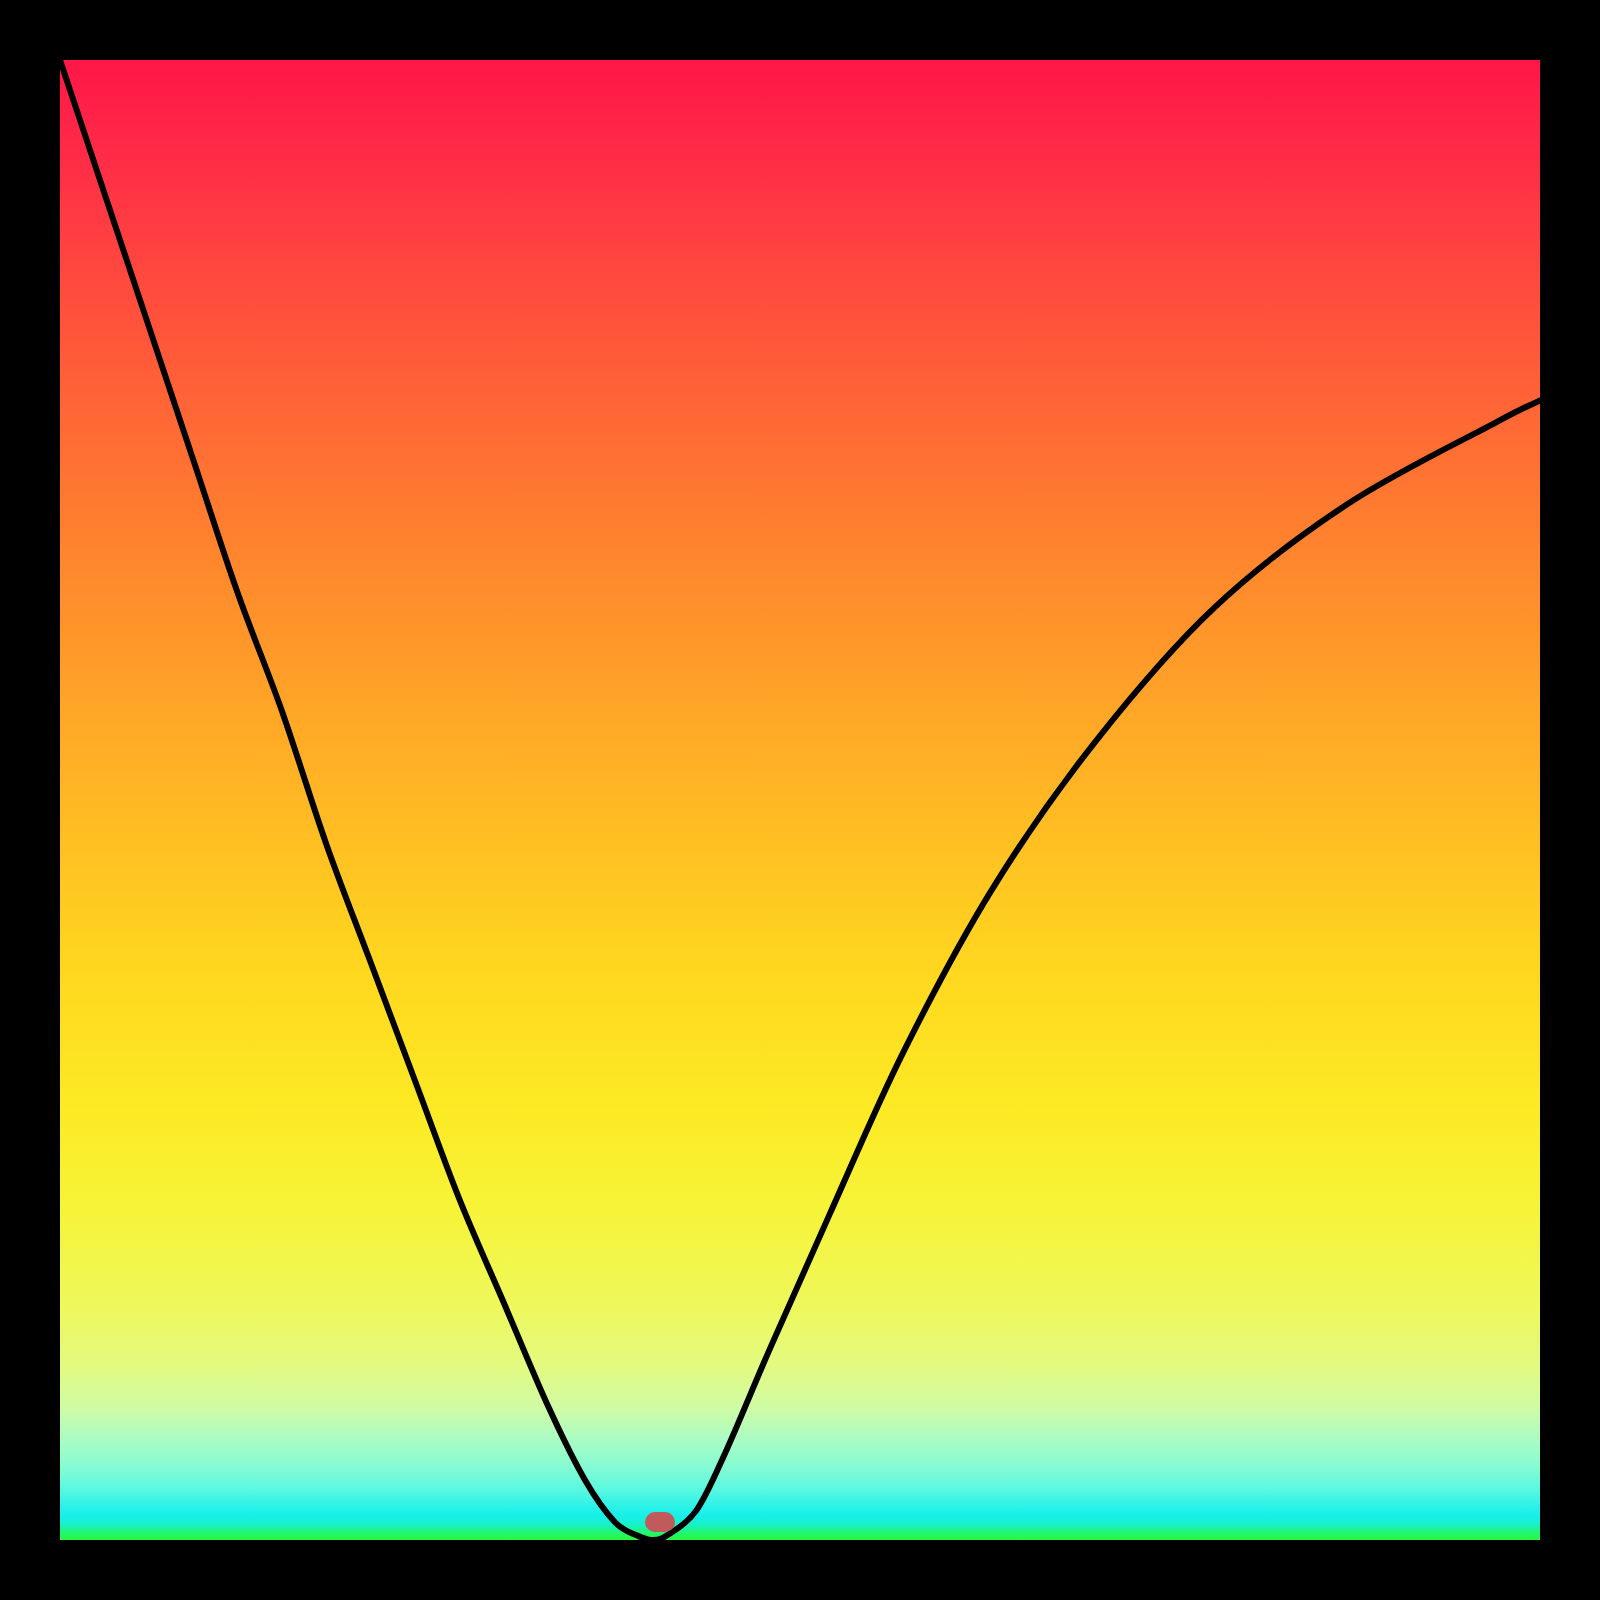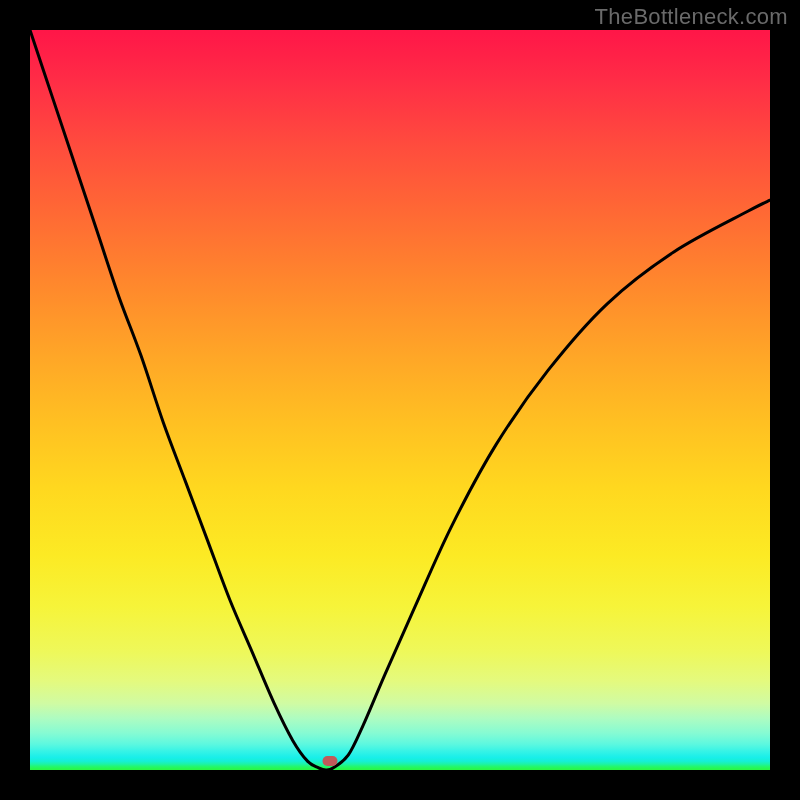--- a/index.html
+++ b/index.html
@@ -78,21 +78,20 @@
     height: 10px;
     border-radius: 5px;
     background: #c15a5a;
     z-index: 6;
     transform: translate(-50%, -50%);
   }
 </style>
 </head>
 <body>
 <div class="outer">
-  <div class="watermark">TheBottleneck.com</div>
   <div class="plot-area">
     <div class="gradient"></div>
     <svg class="curve" viewBox="0 0 740 740" preserveAspectRatio="none">
       <path id="curvePath" d="M 0,0 C 3.6999999999999997,11.099999999999996 14.8,44.39999999999998 22.2,66.59999999999998 C 29.599999999999998,88.79999999999998 37,111.00000000000004 44.4,133.20000000000005 C 51.8,155.40000000000006 59.199999999999996,177.60000000000002 66.6,199.8 C 74,222 81.39999999999999,245.4333333333333 88.8,266.4 C 96.2,287.3666666666666 103.6,304.63333333333327 111,325.59999999999997 C 118.4,346.56666666666666 125.79999999999998,371.23333333333335 133.2,392.20000000000005 C 140.6,413.16666666666674 148,431.66666666666663 155.4,451.4 C 162.8,471.1333333333333 170.2,490.8666666666666 177.6,510.59999999999997 C 185,530.3333333333333 192.4,551.3000000000001 199.8,569.8000000000001 C 207.20000000000002,588.3000000000001 214.6,604.3333333333334 222,621.6 C 229.4,638.8666666666667 237.41666666666669,658.6 244.20000000000002,673.4 C 250.98333333333335,688.1999999999999 257.15,700.78 262.7,710.4 C 268.25,720.02 273.18333333333334,726.5566666666666 277.5,731.12 C 281.81666666666666,735.6833333333334 285.5166666666667,736.3 288.6,737.78 C 291.68333333333334,739.26 293.53333333333336,740 296,740 C 298.46666666666664,740 299.7,740.2466666666667 303.4,737.78 C 307.09999999999997,735.3133333333333 313.26666666666665,732.2299999999999 318.2,725.1999999999999 C 323.1333333333333,718.17 326.8333333333333,709.1666666666665 333,695.5999999999999 C 339.1666666666667,682.0333333333333 346.56666666666666,663.5333333333333 355.2,643.8 C 363.8333333333333,624.0666666666666 373.70000000000005,601.8666666666667 384.8,577.2 C 395.9,552.5333333333334 408.2333333333333,522.9333333333333 421.79999999999995,495.79999999999995 C 435.3666666666666,468.66666666666663 450.16666666666663,440.3 466.2,414.40000000000003 C 482.23333333333335,388.50000000000006 499.5,363.8333333333333 518,340.4 C 536.5,316.96666666666664 556.2333333333333,293.53333333333336 577.2,273.8 C 598.1666666666667,254.0666666666667 620.3666666666667,237.41666666666669 643.8,222.00000000000003 C 667.2333333333332,206.58333333333337 701.7666666666667,189.93333333333334 717.8,181.29999999999998 C 733.8333333333333,172.66666666666663 736.3,172.04999999999998 740,170.2" stroke="#000" stroke-width="3" fill="none" stroke-linecap="round"></path>
     </svg>
     <div class="marker" id="marker" style="left: 299.7px; top: 731.12px;"></div>
   </div>
 </div>
 
 </body></html>

